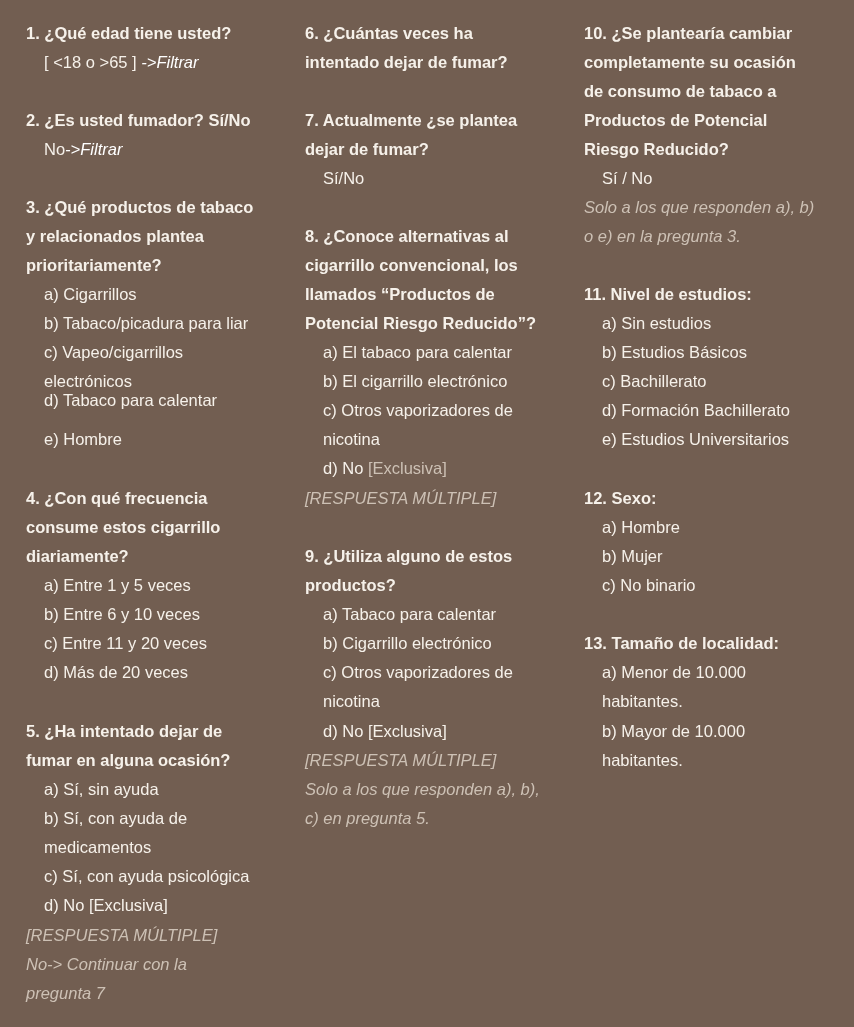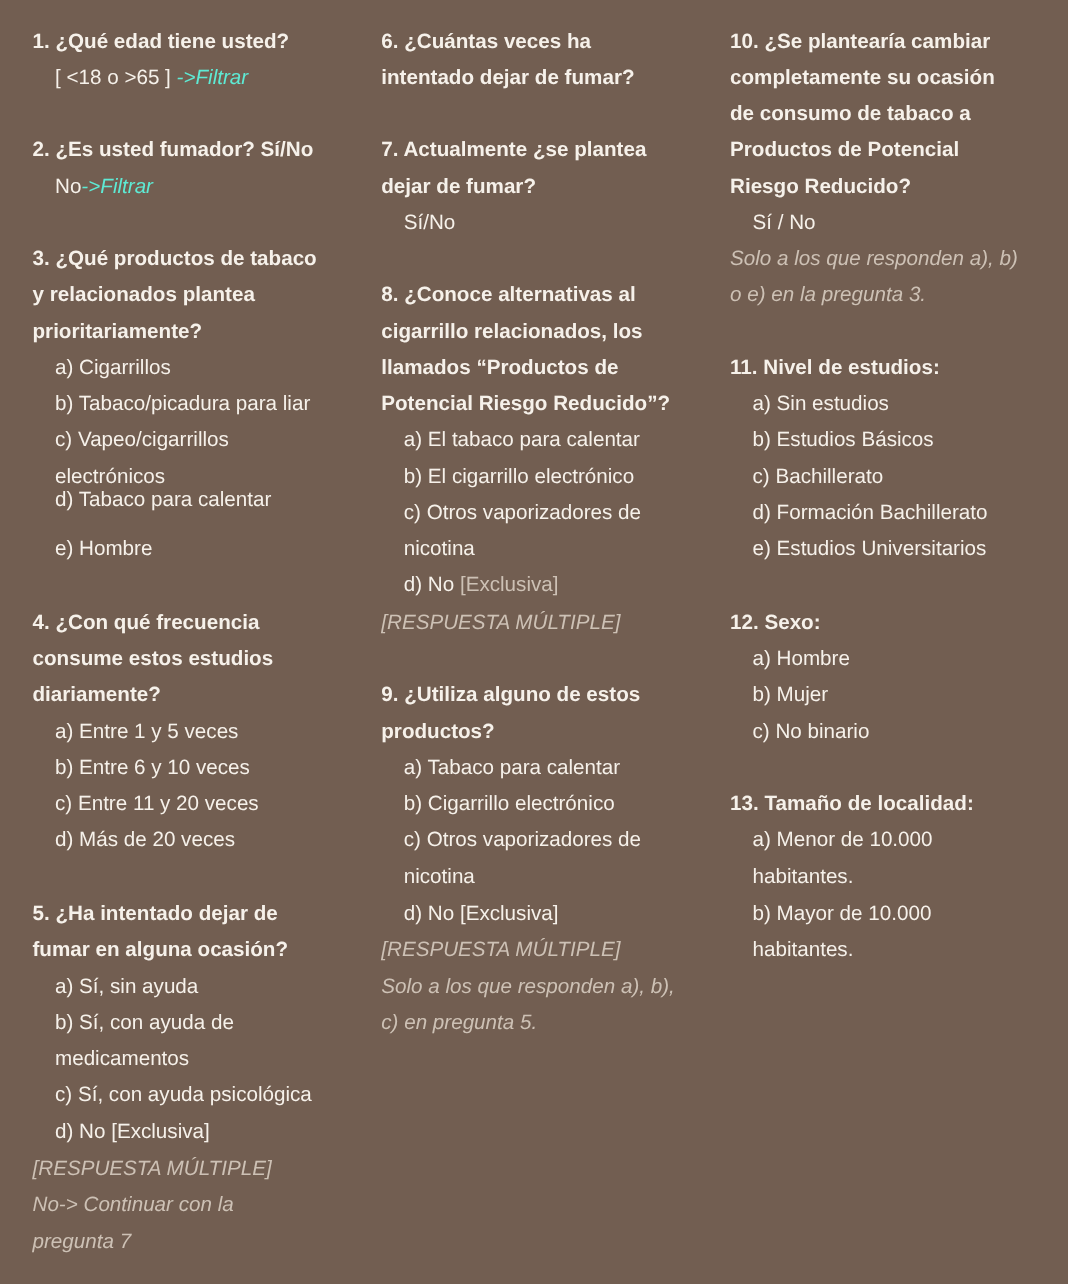--- a/index.html
+++ b/index.html
@@ -13,21 +13,21 @@
   .col2 { left:305px; }
   .col3 { left:584px; }
   .line {
     position:absolute; left:0; white-space:nowrap;
     font-size:16.5px; line-height:20px; height:20px;
   }
   .q { font-weight:bold; }
   .opt { left:18px; }
   .note { font-style:italic; color:#cdc1b5; }
   .dim { color:#cdc1b5; }
-  .dimit { color:#5eead4; font-style:italic; }
+  .dimit { color:#ffffff; font-style:italic; }
 </style>
 </head>
 <body>
 
 <div class="col col1">
 
   <div class="line q" style="top:23px">1. ¿Qué edad tiene usted?</div>
   <div class="line opt" style="top:52px">
     <span>[ &lt;18 o &gt;65 ] </span><span class="dimit">-&gt;Filtrar</span>
   </div>
@@ -41,21 +41,21 @@
   <div class="line q" style="top:226px">y relacionados plantea</div>
   <div class="line q" style="top:255px">prioritariamente?</div>
   <div class="line opt" style="top:284px">a) Cigarrillos</div>
   <div class="line opt" style="top:313px">b) Tabaco/picadura para liar</div>
   <div class="line opt" style="top:342px">c) Vapeo/cigarrillos</div>
   <div class="line opt" style="top:371px">electrónicos</div>
   <div class="line opt" style="top:390px">d) Tabaco para calentar</div>
   <div class="line opt" style="top:429px">e) Hombre</div>
 
   <div class="line q" style="top:488px">4. ¿Con qué frecuencia</div>
-  <div class="line q" style="top:517px">consume estos estudios</div>
+  <div class="line q" style="top:517px">consume estos cigarrillo</div>
   <div class="line q" style="top:546px">diariamente?</div>
   <div class="line opt" style="top:575px">a) Entre 1 y 5 veces</div>
   <div class="line opt" style="top:604px">b) Entre 6 y 10 veces</div>
   <div class="line opt" style="top:633px">c) Entre 11 y 20 veces</div>
   <div class="line opt" style="top:662px">d) Más de 20 veces</div>
 
   <div class="line q" style="top:721px">5. ¿Ha intentado dejar de</div>
   <div class="line q" style="top:750px">fumar en alguna ocasión?</div>
   <div class="line opt" style="top:779px">a) Sí, sin ayuda</div>
   <div class="line opt" style="top:808px">b) Sí, con ayuda de</div>
@@ -70,21 +70,21 @@
 <div class="col col2">
 
   <div class="line q" style="top:23px">6. ¿Cuántas veces ha</div>
   <div class="line q" style="top:52px">intentado dejar de fumar?</div>
 
   <div class="line q" style="top:110px">7. Actualmente ¿se plantea</div>
   <div class="line q" style="top:139px">dejar de fumar?</div>
   <div class="line opt" style="top:168px">Sí/No</div>
 
   <div class="line q" style="top:226px">8. ¿Conoce alternativas al</div>
-  <div class="line q" style="top:255px">cigarrillo relacionados, los</div>
+  <div class="line q" style="top:255px">cigarrillo convencional, los</div>
   <div class="line q" style="top:284px">llamados “Productos de</div>
   <div class="line q" style="top:313px">Potencial Riesgo Reducido”?</div>
   <div class="line opt" style="top:342px">a) El tabaco para calentar</div>
   <div class="line opt" style="top:371px">b) El cigarrillo electrónico</div>
   <div class="line opt" style="top:400px">c) Otros vaporizadores de</div>
   <div class="line opt" style="top:429px">nicotina</div>
   <div class="line opt" style="top:458px">
     <span>d) No </span><span class="dim">[Exclusiva]</span>
   </div>
   <div class="line note" style="top:488px">[RESPUESTA MÚLTIPLE]</div>

